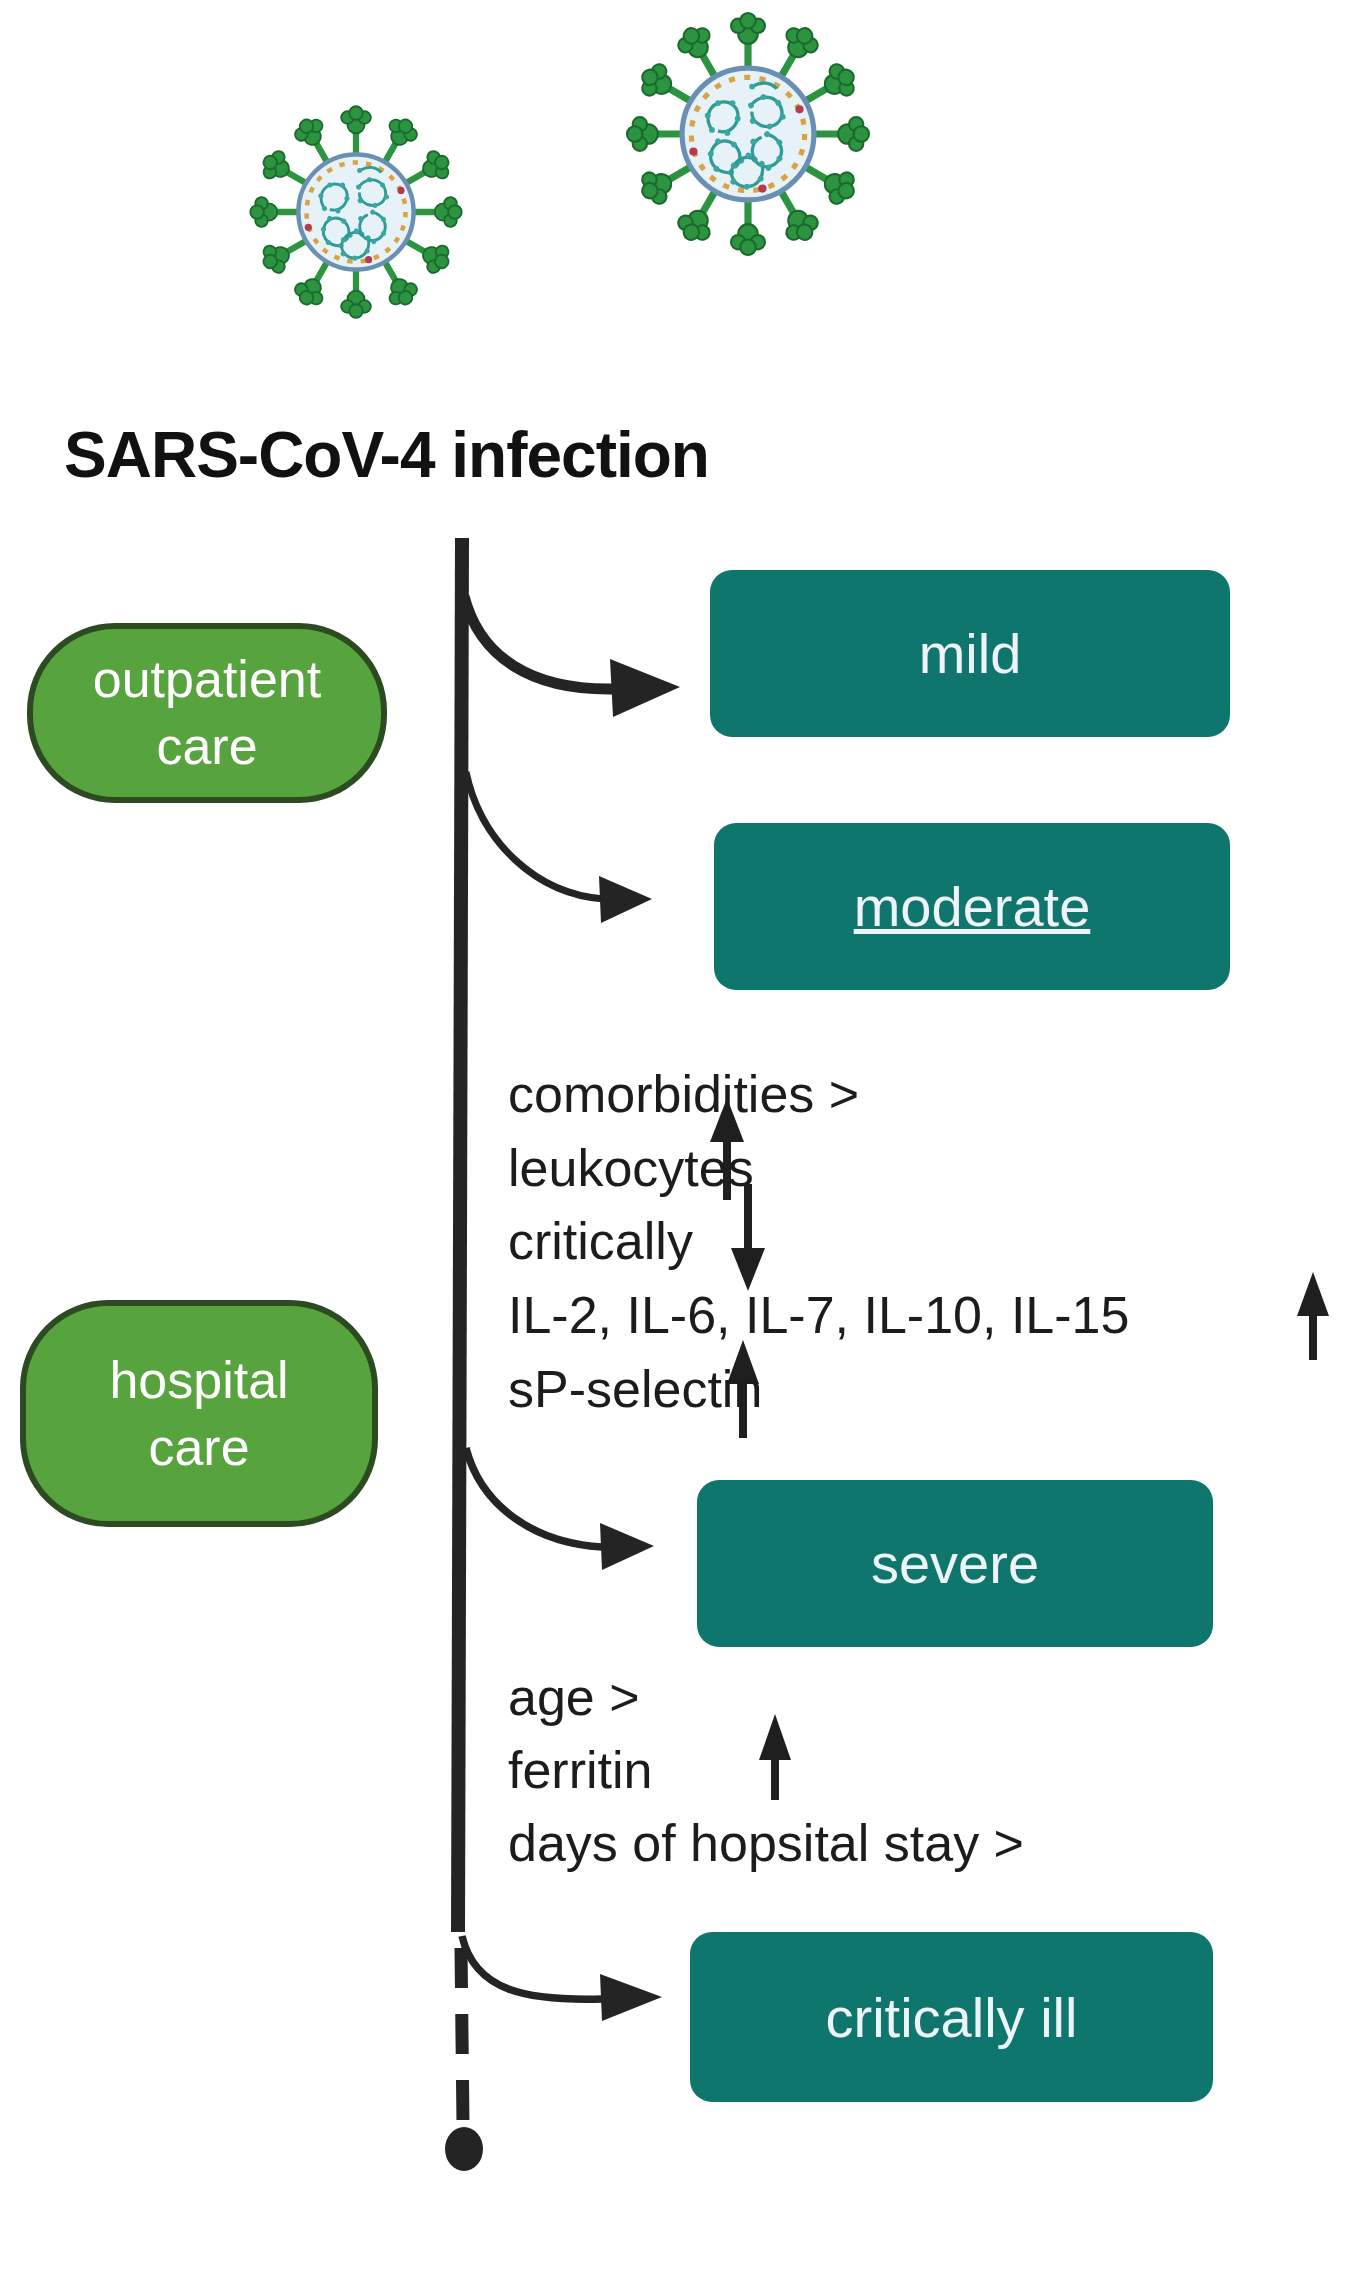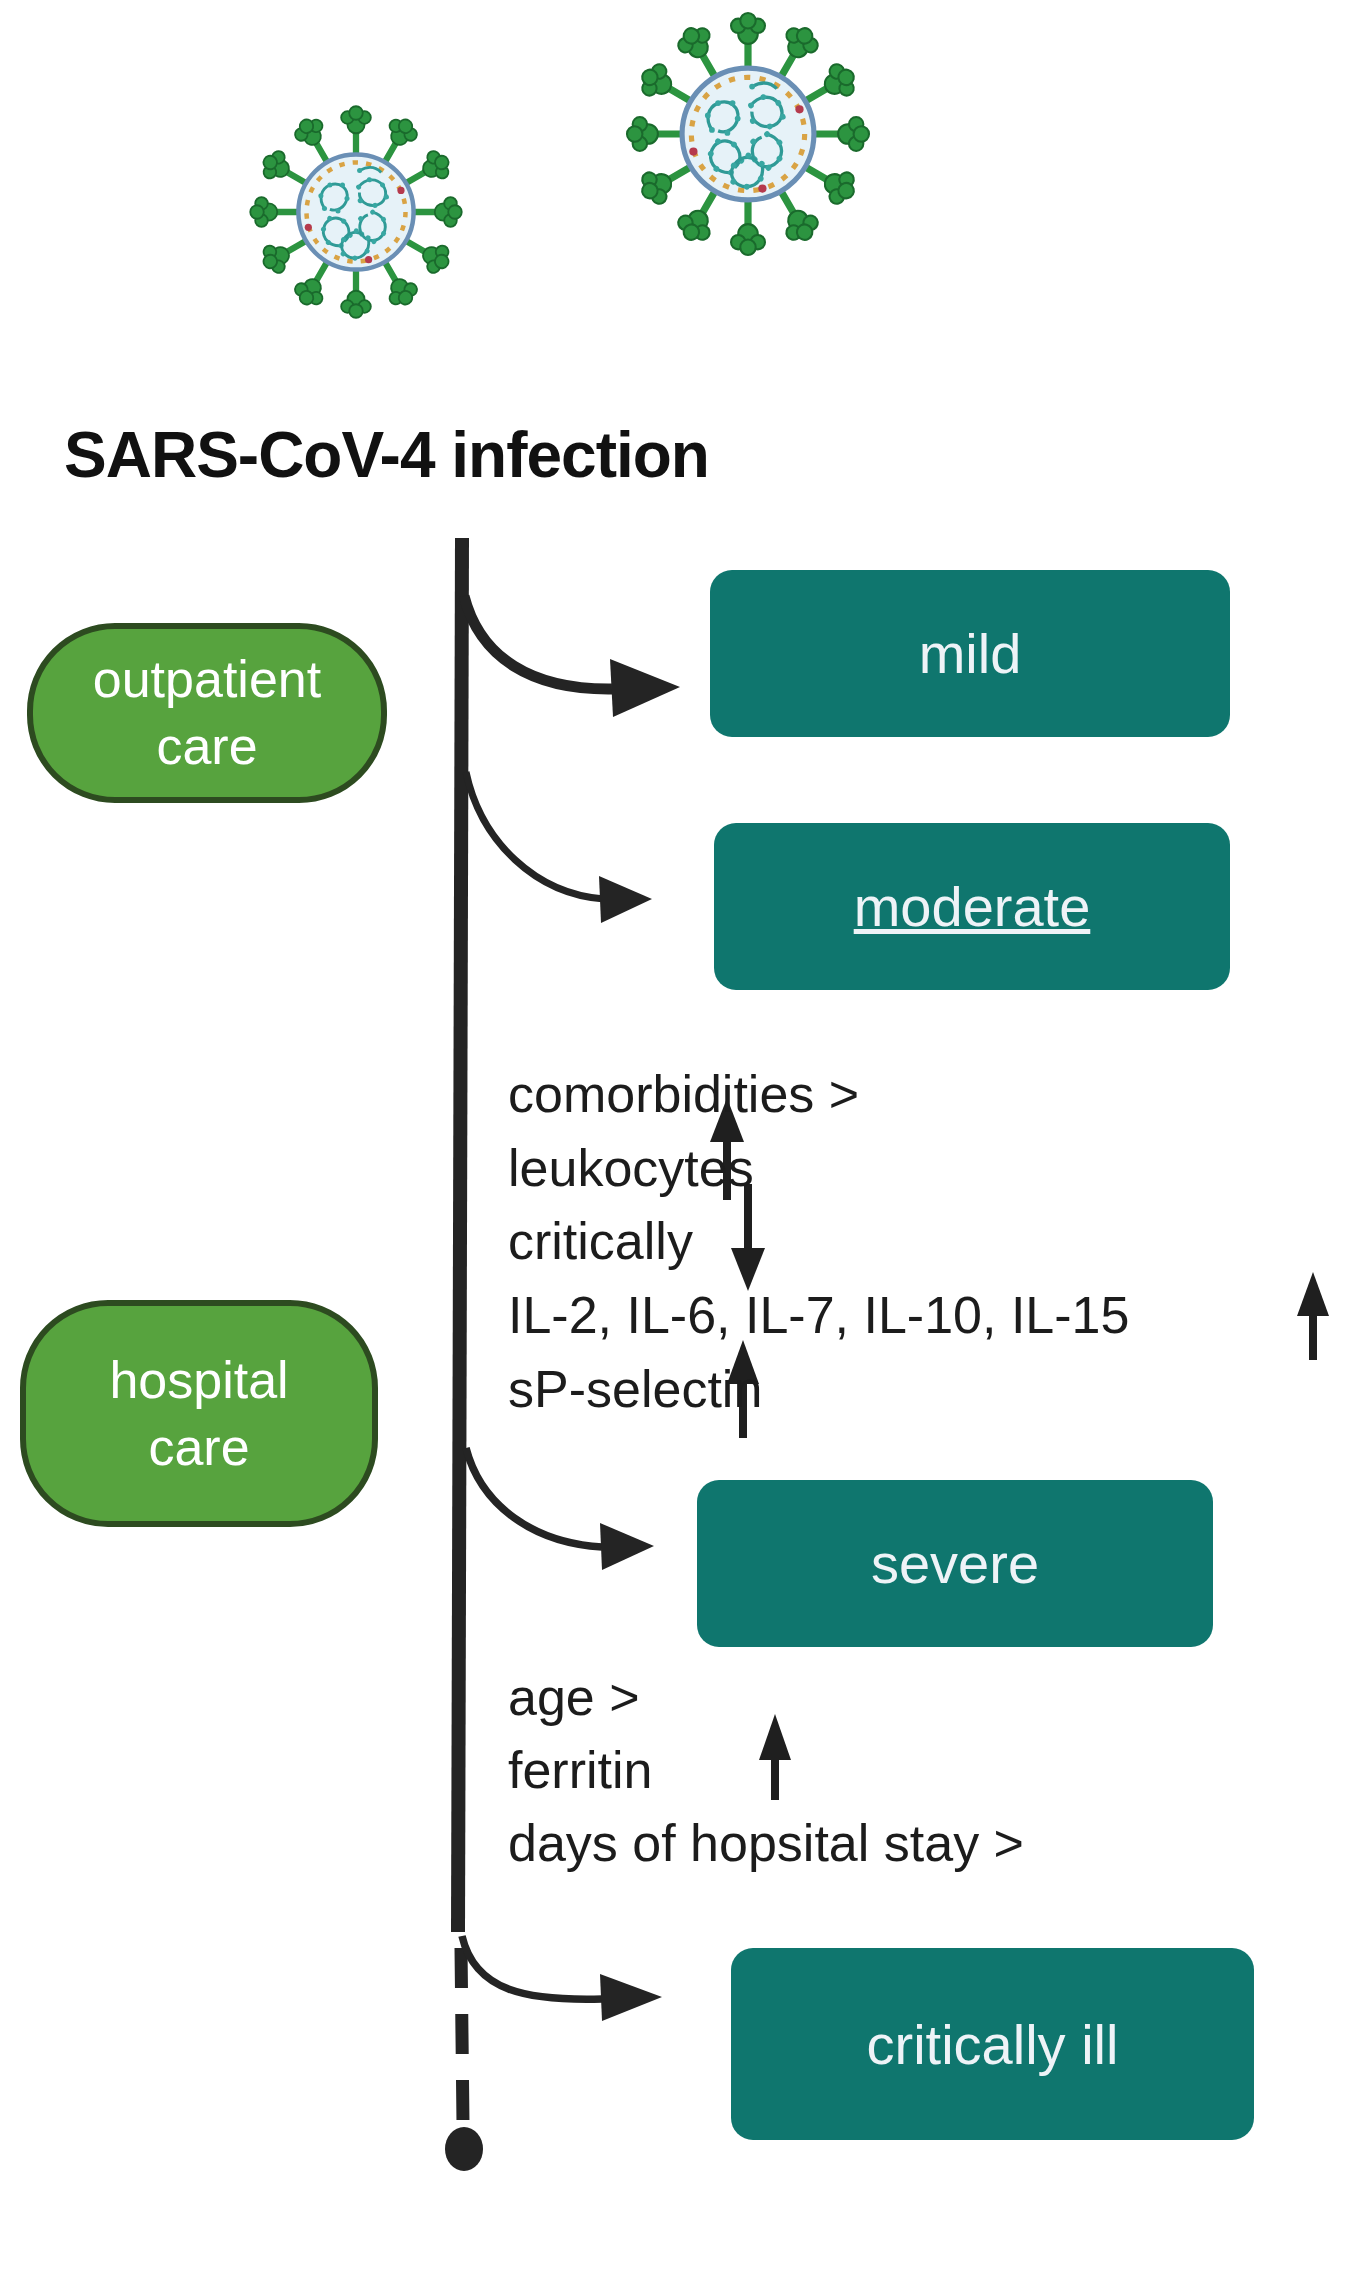--- a/index.html
+++ b/index.html
@@ -28,21 +28,21 @@
   .sev{
     position:absolute;box-sizing:border-box;
     background:#0f766e;border-radius:22px;
     color:#eef3f7;font-size:56px;
     display:flex;align-items:center;justify-content:center;
     white-space:nowrap;
   }
   .sev-mild{left:710px;top:570px;width:520px;height:167px;}
   .sev-moderate{left:714px;top:823px;width:516px;height:167px;text-decoration:underline;}
   .sev-severe{left:697px;top:1480px;width:516px;height:167px;}
-  .sev-critical{left:731px;top:1932px;width:523px;height:192px;margin-top:16px;}
+  .sev-critical{left:690px;top:1932px;width:523px;height:170px;}
   .note{
     position:absolute;left:508px;
     font-size:52px;color:#1c1c1c;line-height:56px;white-space:nowrap;
   }
   .n1{top:1066px;} .n2{top:1140px;} .n3{top:1213px;} .n4{top:1287px;} .n5{top:1361px;}
   .m1{top:1669px;} .m2{top:1742px;} .m3{top:1815px;}
   .death{
     position:absolute;left:338px;top:2206px;width:232px;
     font-size:54px;color:#161616;text-align:center;
   }

